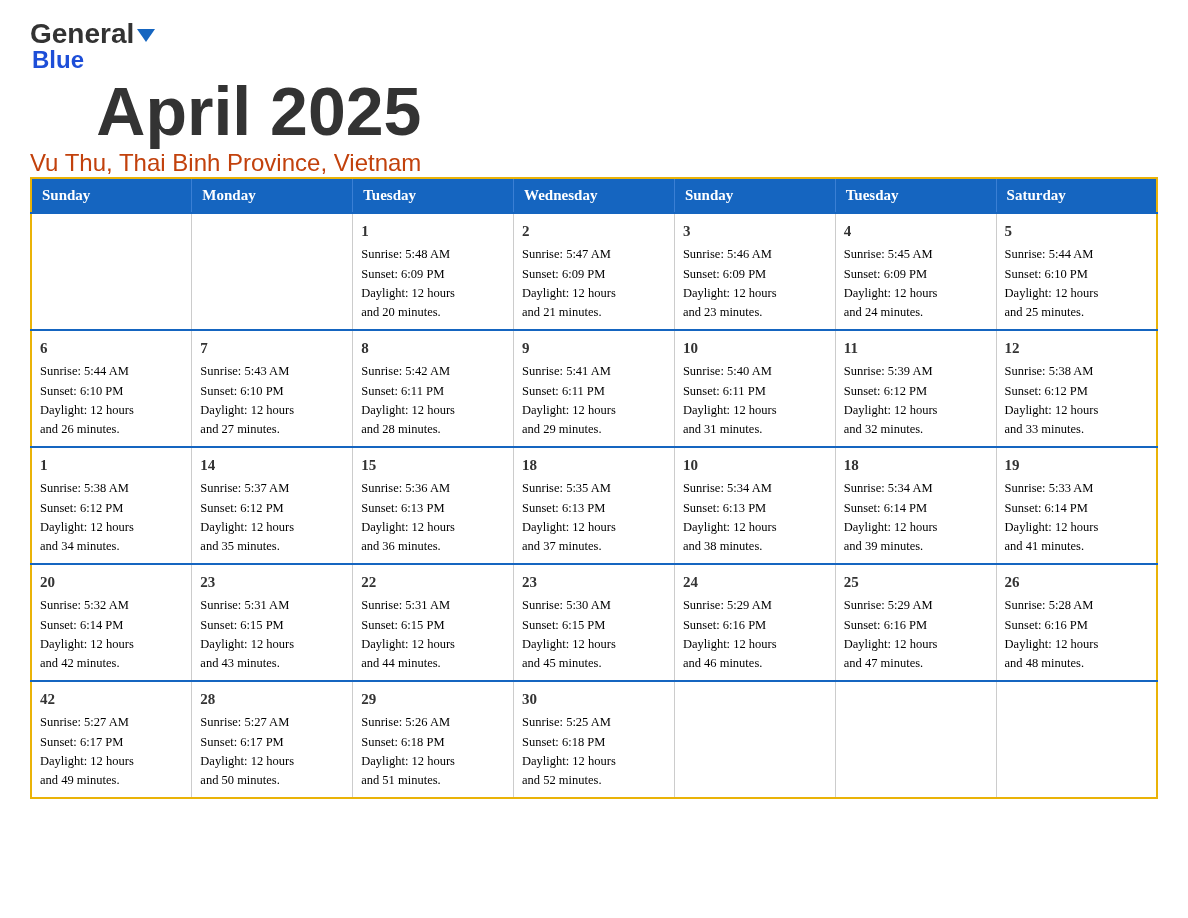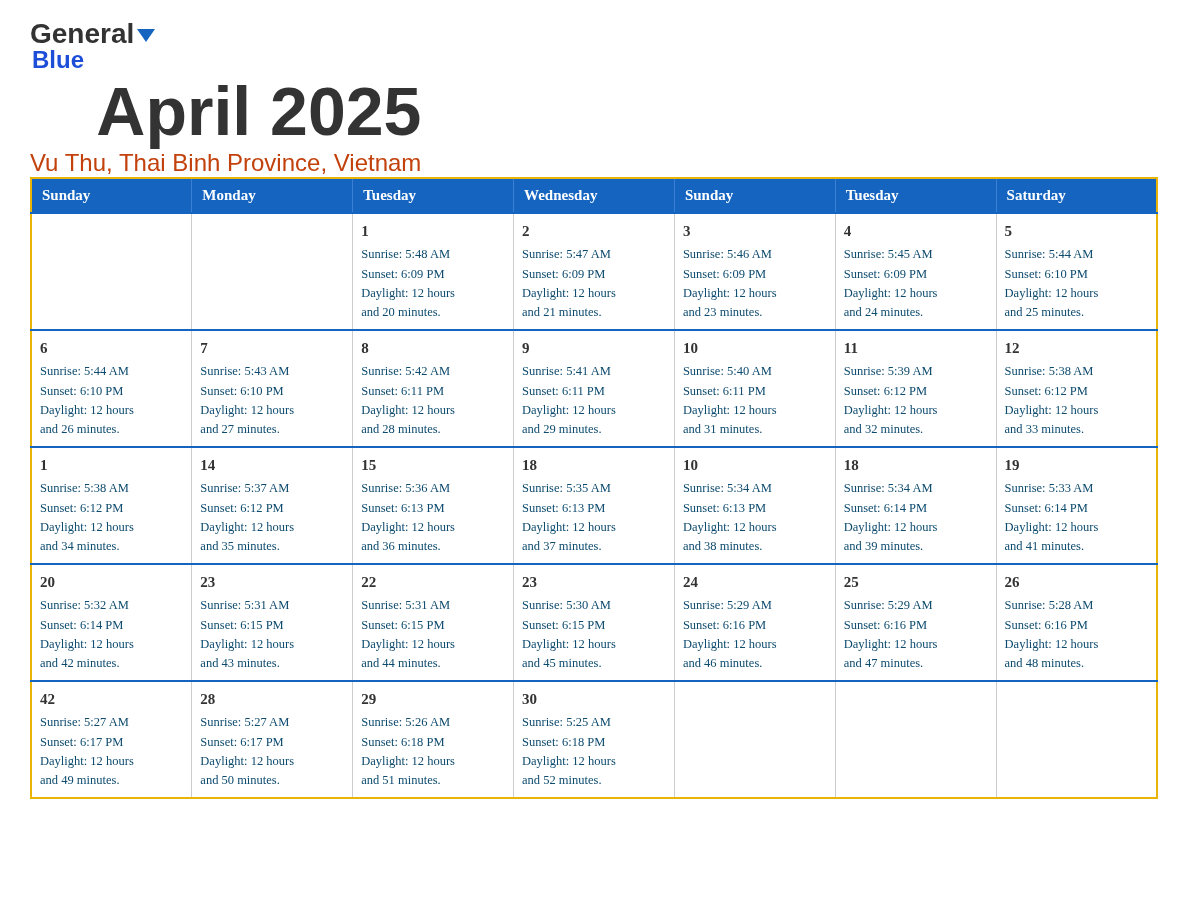--- a/index.html
+++ b/index.html
@@ -69,21 +69,21 @@
     }
     .day-number {
       font-size: 15px;
       font-weight: bold;
       color: #333;
       display: block;
       margin-bottom: 3px;
     }
     .day-info {
       font-size: 12.5px;
-      color: #0c4a6e;
+      color: #000000;
       line-height: 1.55;
     }
     .logo-wrapper {
       display: flex;
       flex-direction: column;
     }
     .logo-row1 {
       display: flex;
       align-items: center;
       font-size: 28px;

